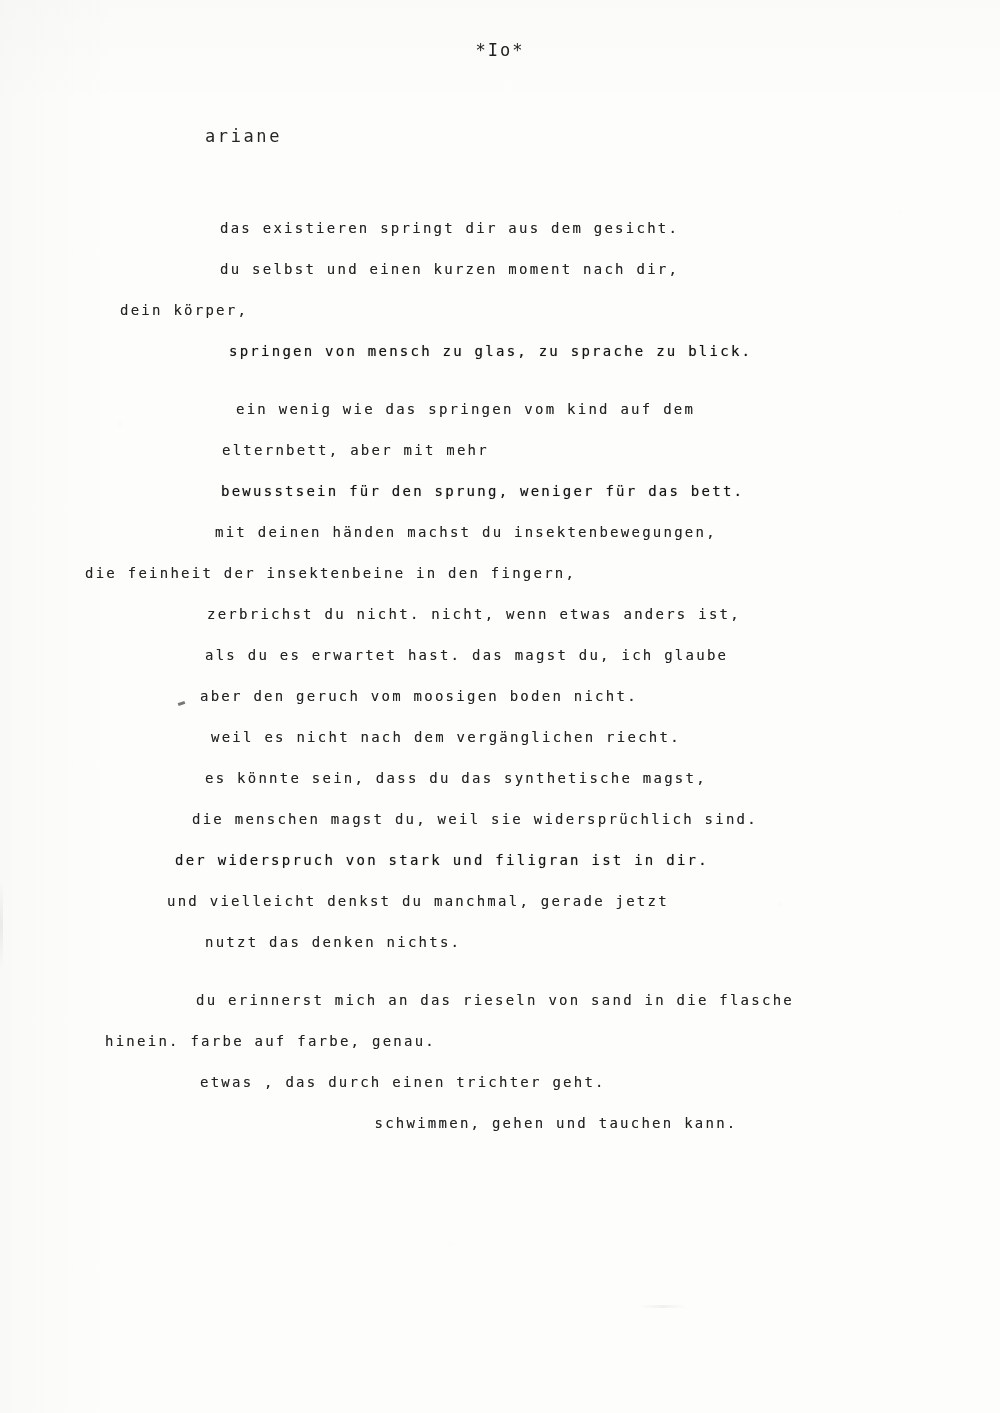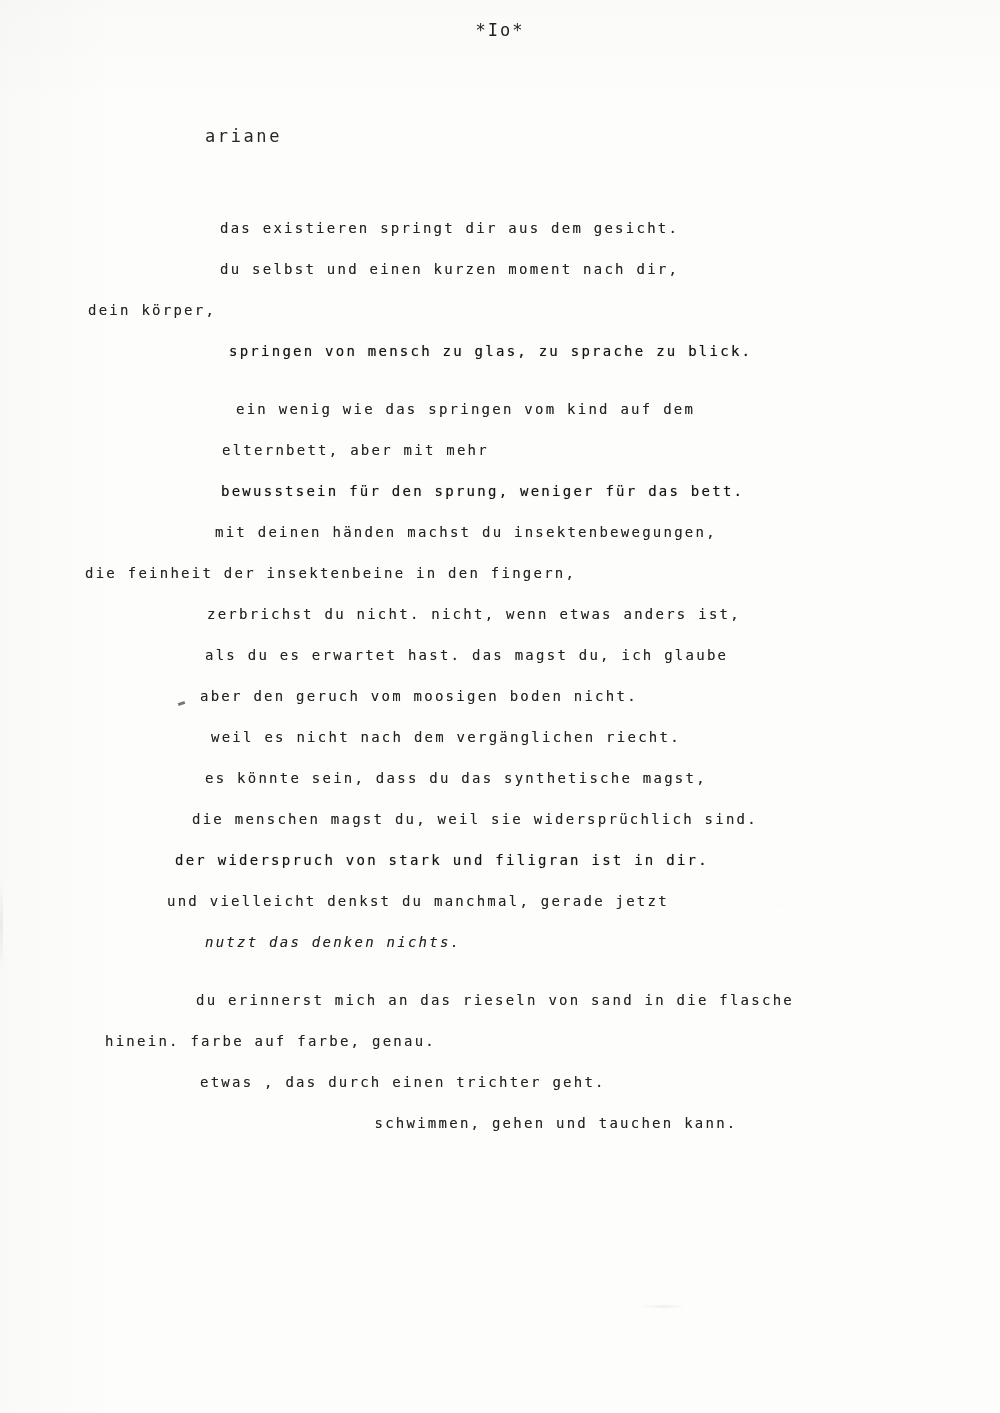--- a/index.html
+++ b/index.html
@@ -29,21 +29,21 @@
     pointer-events: none;
     opacity: 0.5;
     background:
       radial-gradient(circle at 12% 30%, rgba(0,0,0,0.018) 0 2px, rgba(0,0,0,0) 3px),
       radial-gradient(circle at 78% 64%, rgba(0,0,0,0.015) 0 2px, rgba(0,0,0,0) 3px),
       radial-gradient(circle at 45% 88%, rgba(0,0,0,0.012) 0 2px, rgba(0,0,0,0) 3px),
       radial-gradient(circle at 90% 15%, rgba(0,0,0,0.012) 0 2px, rgba(0,0,0,0) 3px);
   }
   .page-number {
     position: absolute;
-    top: 20px;
+    top: 40px;
     left: 0;
     width: 100%;
     text-align: center;
     font-size: 17px;
     letter-spacing: 2px;
     color: #232323;
   }
   .title-block {
     position: absolute;
     top: 126px;
@@ -110,38 +110,38 @@
   <div class="paper-grain"></div>
 
   <div class="page-number">*Io*</div>
 
   <div class="title-block">ariane</div>
 
   <div class="poem" id="poem-body">
       <div class="stanza">
         <div class="line" style="padding-left: 220px;">das existieren springt dir aus dem gesicht.</div>
         <div class="line" style="padding-left: 220px;">du selbst und einen kurzen moment nach dir,</div>
-        <div class="line" style="padding-left: 88px;">dein körper,</div>
+        <div class="line" style="padding-left: 120px;">dein körper,</div>
         <div class="line ink-dark" style="padding-left: 229px;">springen von mensch zu glas, zu sprache zu blick.</div>
       </div>
       <div class="stanza">
         <div class="line" style="padding-left: 220px; margin-left: 16px;">ein wenig wie das springen vom kind auf dem</div>
         <div class="line" style="padding-left: 222px;">elternbett, aber mit mehr</div>
         <div class="line ink-dark" style="padding-left: 221px;">bewusstsein für den sprung, weniger für das bett.</div>
         <div class="line" style="padding-left: 215px;">mit deinen händen machst du insektenbewegungen,</div>
         <div class="line" style="padding-left: 85px;">die feinheit der insektenbeine in den fingern,</div>
         <div class="line" style="padding-left: 207px;">zerbrichst du nicht. nicht, wenn etwas anders ist,</div>
         <div class="line" style="padding-left: 205px;">als du es erwartet hast. das magst du, ich glaube</div>
         <div class="line" style="padding-left: 200px;">aber den geruch vom moosigen boden nicht.</div>
         <div class="line" style="padding-left: 211px;">weil es nicht nach dem vergänglichen riecht.</div>
         <div class="line" style="padding-left: 205px;">es könnte sein, dass du das synthetische magst,</div>
         <div class="line" style="padding-left: 192px;">die menschen magst du, weil sie widersprüchlich sind.</div>
         <div class="line ink-dark" style="padding-left: 175px;">der widerspruch von stark und filigran ist in dir.</div>
         <div class="line" style="padding-left: 167px;">und vielleicht denkst du manchmal, gerade jetzt</div>
-        <div class="line" style="padding-left: 205px; font-style: italic;">nutzt das denken nichts.</div>
+        <div class="line" style="padding-left: 205px;">nutzt das denken nichts.</div>
       </div>
       <div class="stanza">
         <div class="line" style="padding-left: 196px;">du erinnerst mich an das rieseln von sand in die flasche</div>
         <div class="line" style="padding-left: 105px;">hinein. farbe auf farbe, genau.</div>
         <div class="line" style="padding-left: 200px;">etwas , das durch einen trichter geht.</div>
         <div class="line" style="padding-left: 112px; text-align: center;">schwimmen, gehen und tauchen kann.</div>
       </div>
     </div>
 
   <div class="stray-mark"></div>

